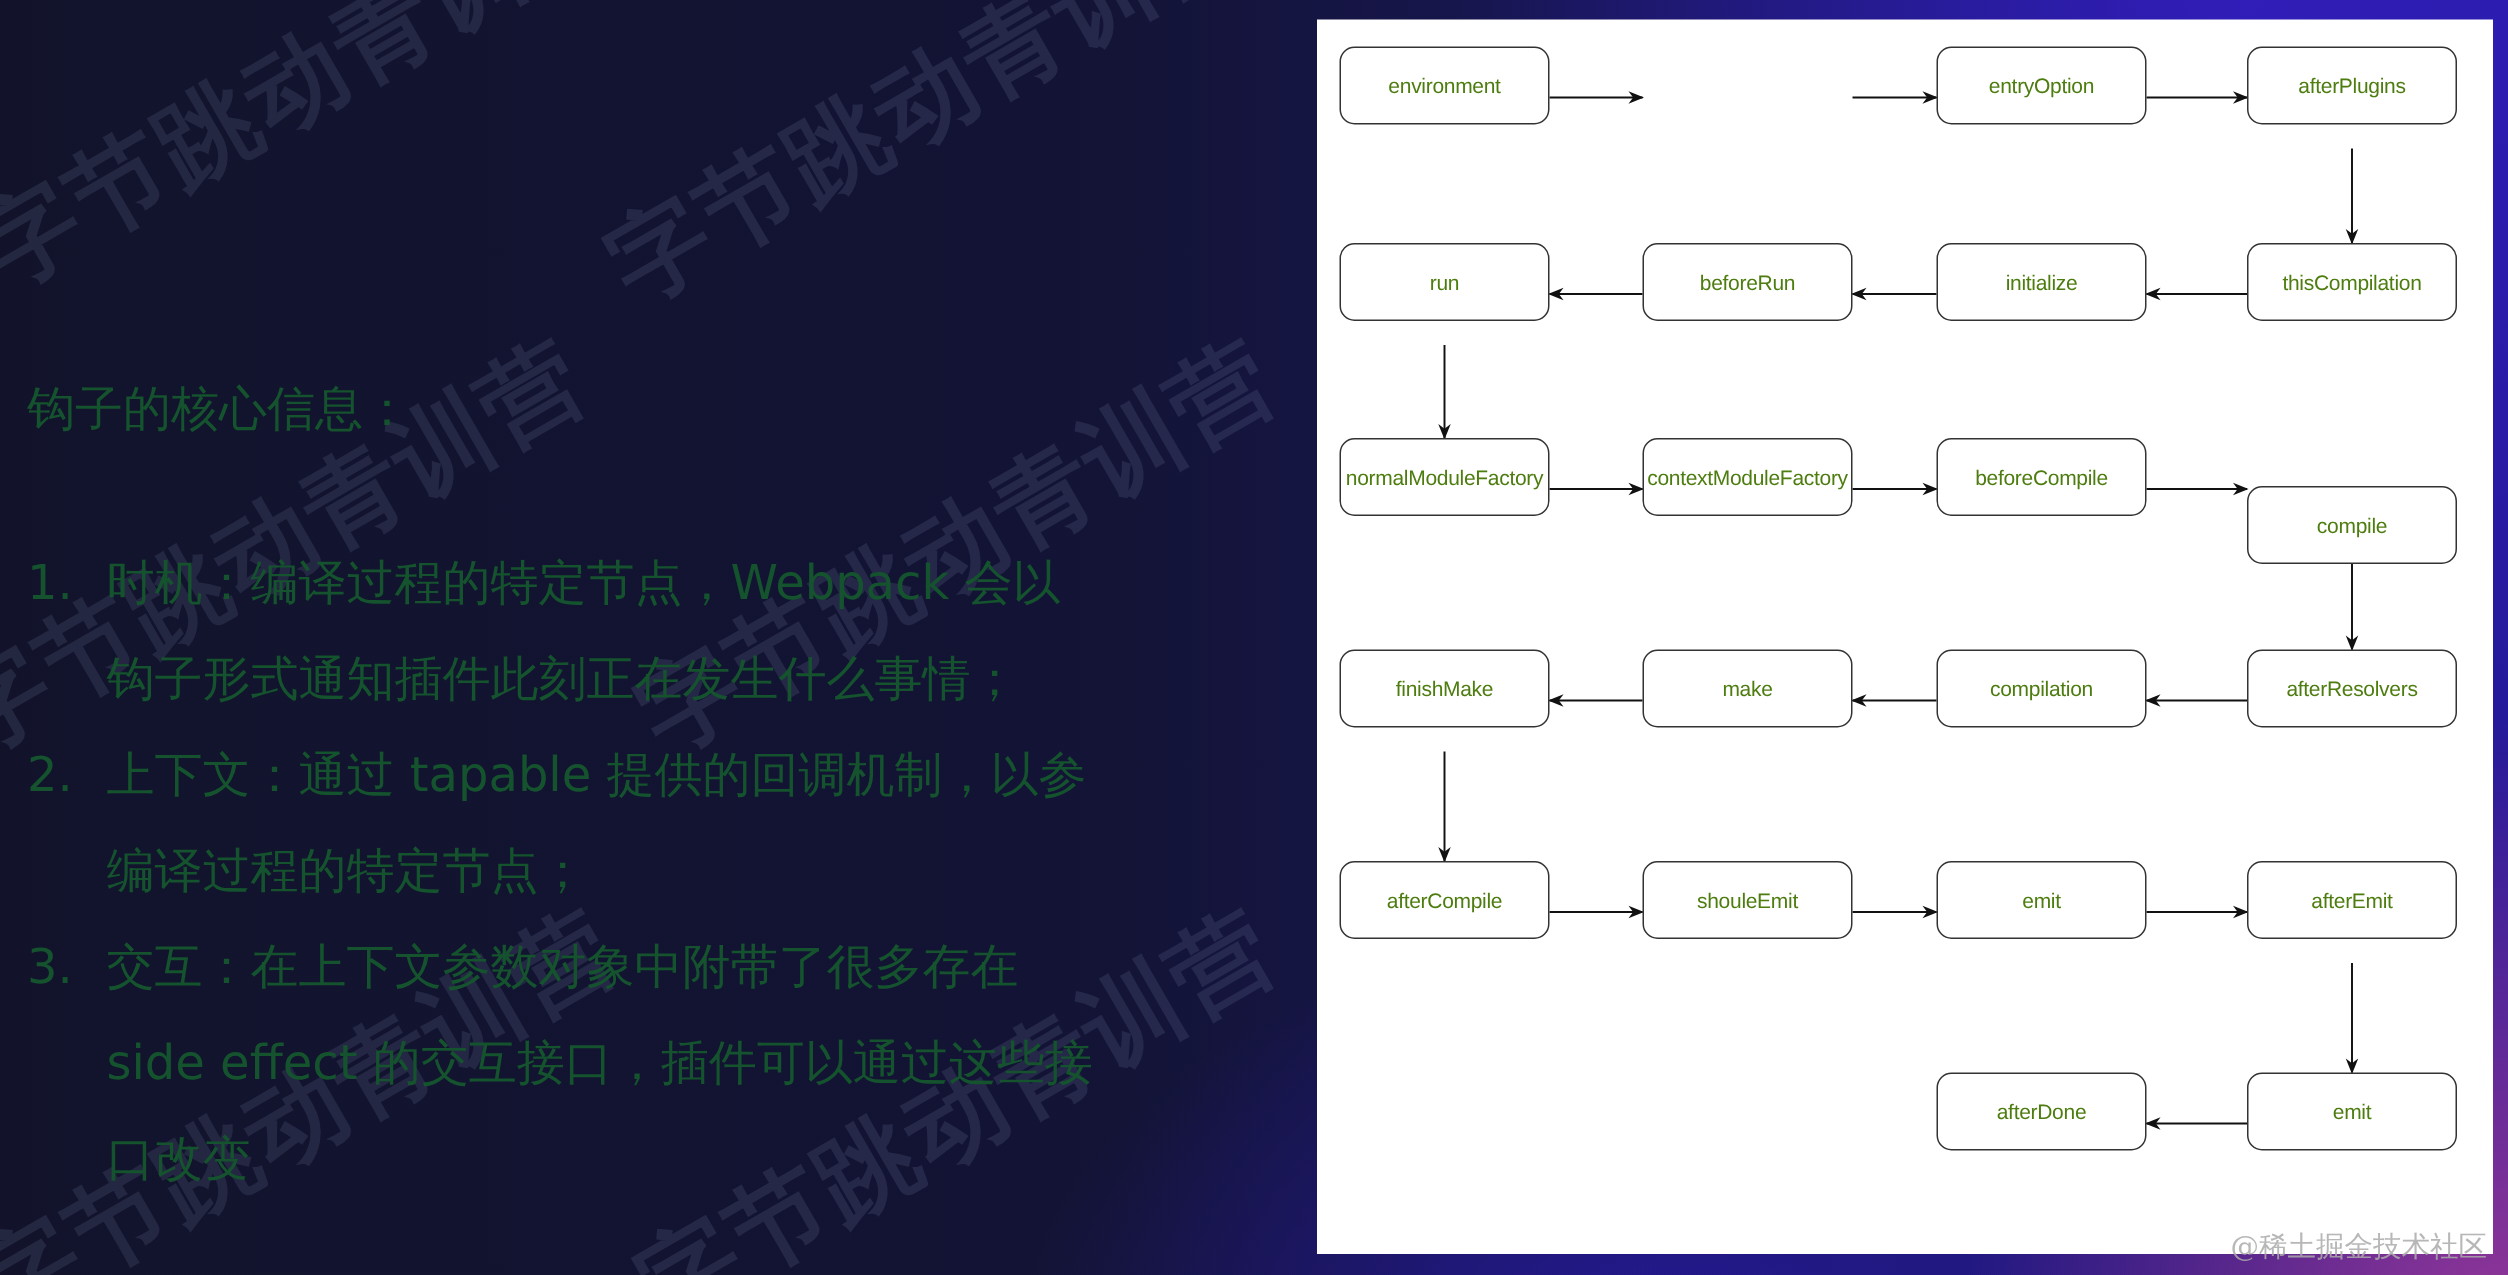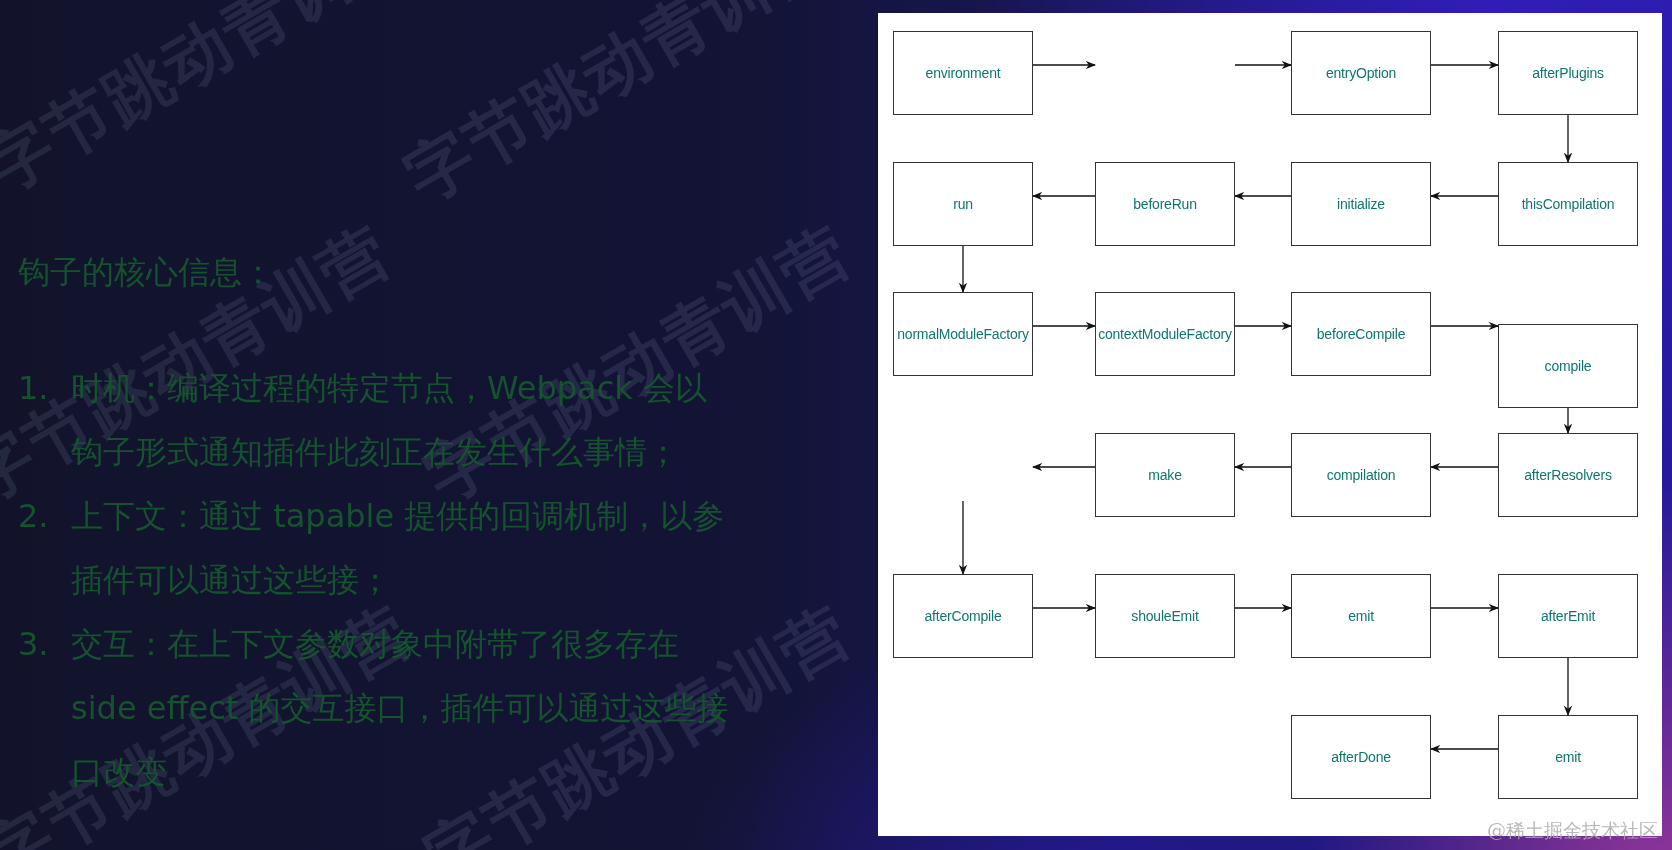--- a/index.html
+++ b/index.html
@@ -24,24 +24,24 @@
   .heading { font-size: 32px; line-height: 44px; margin: 0 0 62px 0; }
   .list { margin: 0; padding: 0; list-style: none; }
   .item { position: relative; padding-left: 53px; font-size: 32px; line-height: 64px; }
   .num { position: absolute; left: 0; top: 0; }
   .item .line { display: block; }
   .panel {
     position: absolute; left: 878px; top: 13px; width: 784px; height: 823px;
     background: #ffffff;
   }
   .node {
-    position: absolute; width: 140px; height: 84px; box-sizing: border-box;
-    border: 1.5px solid #333; border-radius: 0; background: #fff;
+    position: absolute; width: 140px; height: 52px; box-sizing: border-box;
+    border: 1.5px solid #333; border-radius: 10px; background: #fff;
     display: flex; align-items: center; justify-content: center;
-    font-family: "Liberation Sans", sans-serif; font-size: 14px; color: #0f766e;
+    font-family: "Liberation Sans", sans-serif; font-size: 14px; color: #4d7c0f;
     white-space: nowrap; letter-spacing: -0.2px;
   }
   .edges { position: absolute; left: 0; top: 0; }
   .credit {
     position: absolute; right: 14px; bottom: 6px; font-size: 19px;
     color: rgba(170,170,170,0.85); font-family: "DejaVu Serif", serif;
   }
 </style>
 </head>
 <body>
@@ -57,21 +57,21 @@
   <div class="heading">钩子的核心信息：</div>
   <ol class="list">
     <li class="item">
       <span class="num">1.</span>
       <span class="line">时机：编译过程的特定节点，Webpack 会以</span>
       <span class="line">钩子形式通知插件此刻正在发生什么事情；</span>
     </li>
     <li class="item">
       <span class="num">2.</span>
       <span class="line">上下文：通过 tapable 提供的回调机制，以参</span>
-      <span class="line">插件可以通过这些接；</span>
+      <span class="line">编译过程的特定节点；</span>
     </li>
     <li class="item">
       <span class="num">3.</span>
       <span class="line">交互：在上下文参数对象中附带了很多存在</span>
       <span class="line">side effect 的交互接口，插件可以通过这些接</span>
       <span class="line">口改变</span>
     </li>
   </ol>
 </div>
 
@@ -111,20 +111,21 @@
     <div class="node" style="left: 413px; top: 149px;">initialize</div>
     <div class="node" style="left: 217px; top: 149px;">beforeRun</div>
     <div class="node" style="left: 15px; top: 149px;">run</div>
     <div class="node" style="left: 15px; top: 279px;">normalModuleFactory</div>
     <div class="node" style="left: 217px; top: 279px;">contextModuleFactory</div>
     <div class="node" style="left: 413px; top: 279px;">beforeCompile</div>
     <div class="node" style="left: 620px; top: 279px; margin-top: 32px;">compile</div>
     <div class="node" style="left: 620px; top: 420px;">afterResolvers</div>
     <div class="node" style="left: 413px; top: 420px;">compilation</div>
     <div class="node" style="left: 217px; top: 420px;">make</div>
+    <div class="node" style="left: 15px; top: 420px;">finishMake</div>
     <div class="node" style="left: 15px; top: 561px;">afterCompile</div>
     <div class="node" style="left: 217px; top: 561px;">shouleEmit</div>
     <div class="node" style="left: 413px; top: 561px;">emit</div>
     <div class="node" style="left: 620px; top: 561px;">afterEmit</div>
     <div class="node" style="left: 620px; top: 702px;">emit</div>
     <div class="node" style="left: 413px; top: 702px;">afterDone</div>
   </div>
 
 <div class="credit">@稀土掘金技术社区</div>
 

